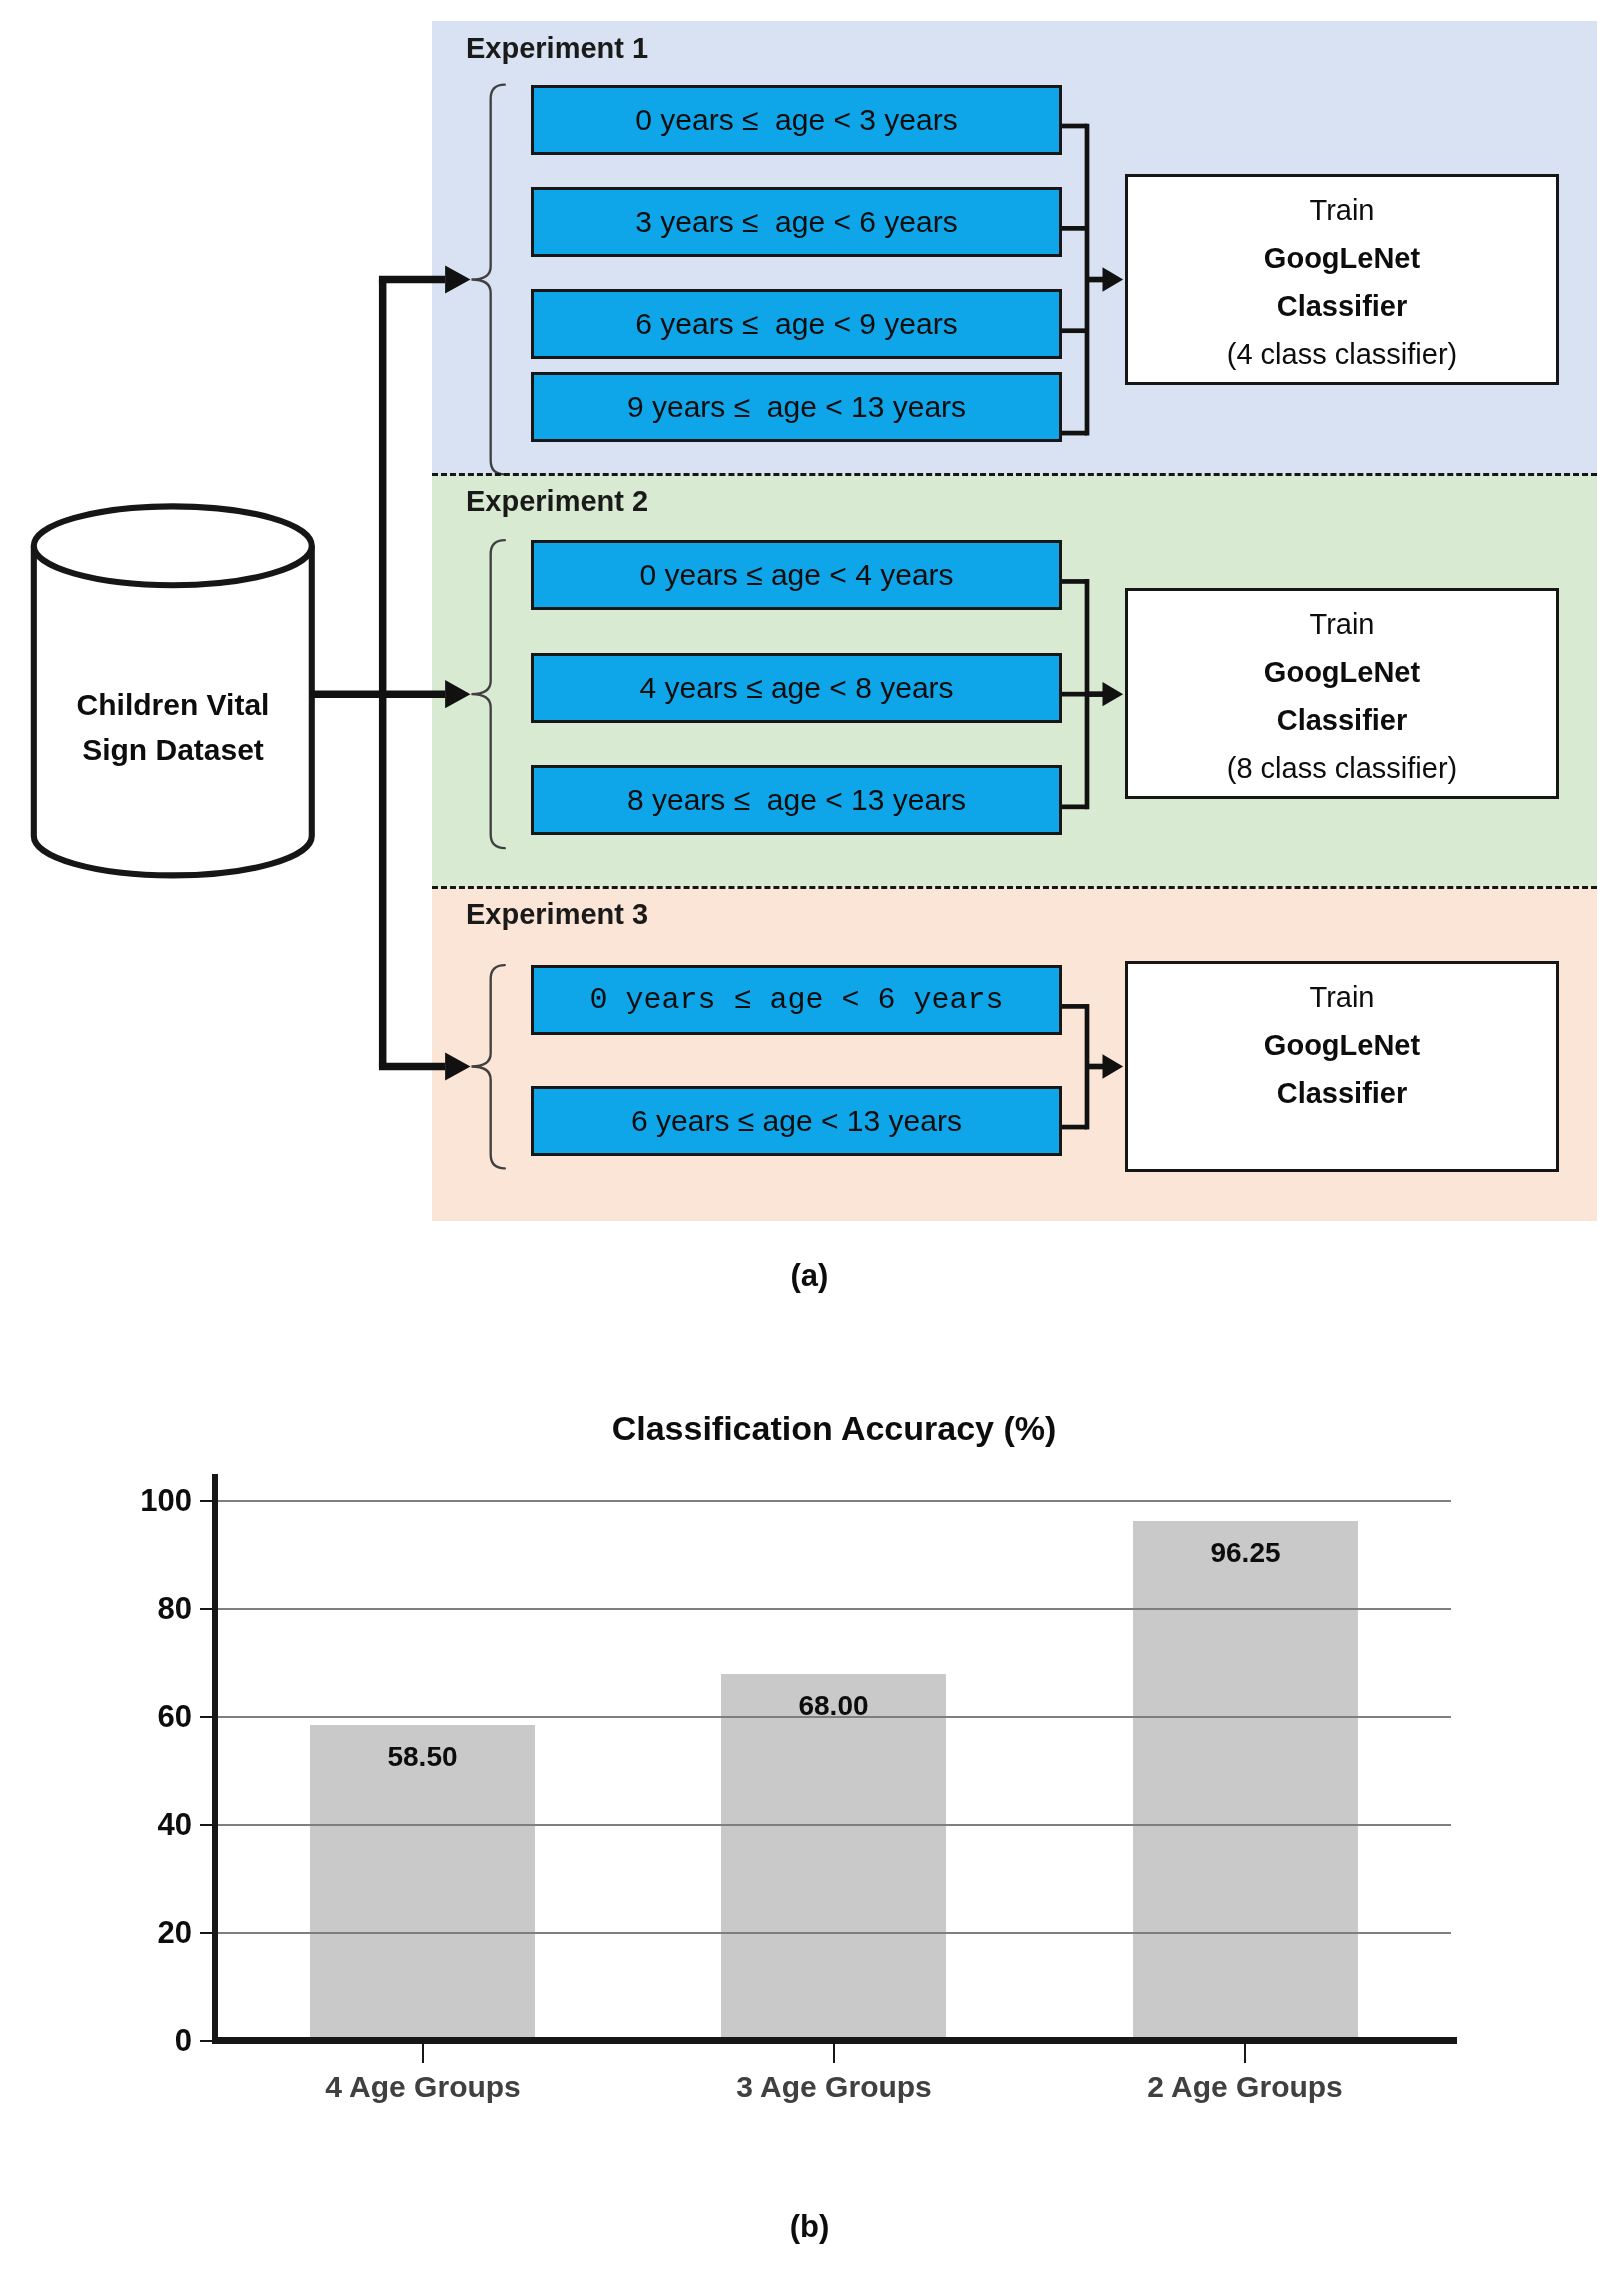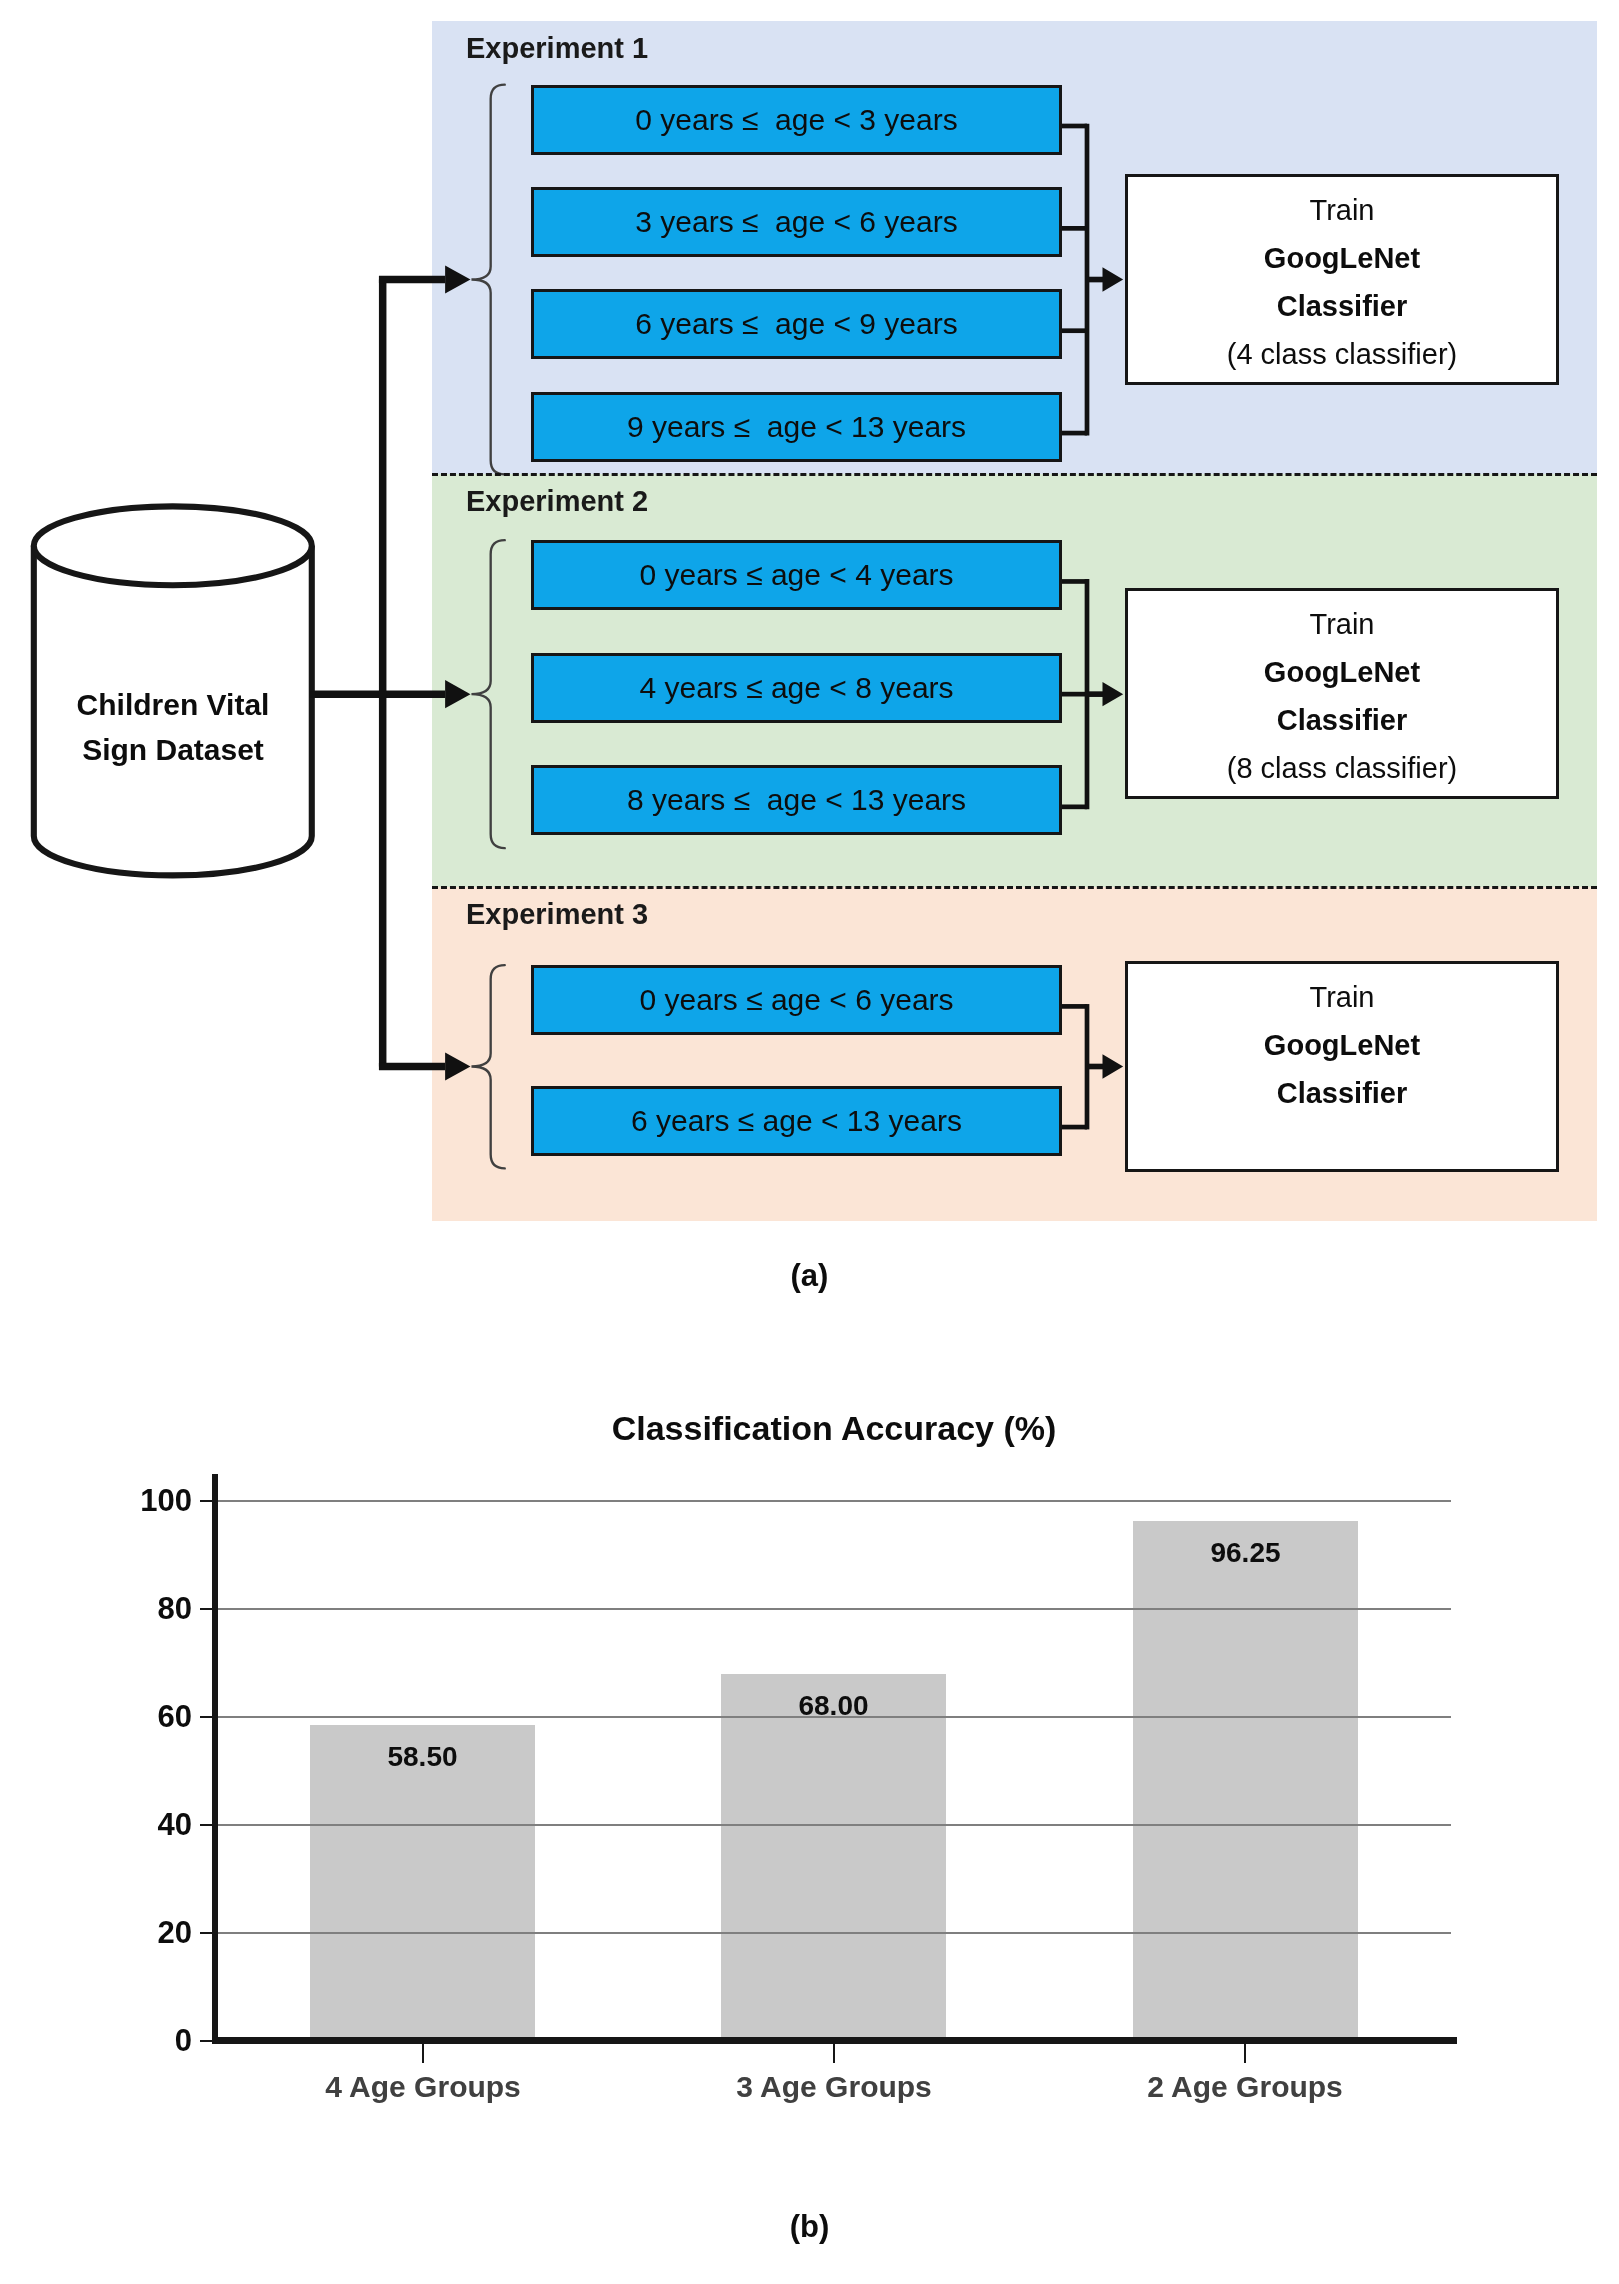--- a/index.html
+++ b/index.html
@@ -92,27 +92,27 @@
     <line x1="2315" y1="2138" x2="2315" y2="2405" stroke="#111" stroke-width="10"></line>
     <line x1="2315" y1="2271" x2="2350" y2="2271" stroke="#111" stroke-width="12"></line>
     <polygon points="2348,2245 2392,2271 2348,2297" fill="#111"></polygon>
   </svg>
 
   <div class="cyl-label">Children Vital Sign Dataset</div>
 
   <div class="agebox" style="top:85px;">0 years ≤  age &lt; 3 years</div>
   <div class="agebox" style="top:187px;">3 years ≤  age &lt; 6 years</div>
   <div class="agebox" style="top:289px;">6 years ≤  age &lt; 9 years</div>
-  <div class="agebox" style="top:392px;">9 years ≤  age &lt; 13 years</div>
+  <div class="agebox" style="top:372px;">9 years ≤  age &lt; 13 years</div>
 
   <div class="agebox" style="top:540px;">0 years ≤ age &lt; 4 years</div>
   <div class="agebox" style="top:653px;">4 years ≤ age &lt; 8 years</div>
   <div class="agebox" style="top:765px;">8 years ≤  age &lt; 13 years</div>
 
-  <div class="agebox" style="top:965px;">0 years ≤ age &lt; 6 years</div>
+  <div class="agebox" style="top:965px;font-family:Liberation Mono, monospace;">0 years ≤ age &lt; 6 years</div>
   <div class="agebox" style="top:1086px;">6 years ≤ age &lt; 13 years</div>
 
   <div class="clfbox" style="top:174px;">
     <div>Train</div>
     <div class="clf-b">GoogLeNet</div>
     <div class="clf-b">Classifier</div>
     <div>(4 class classifier)</div>
   </div>
   <div class="clfbox" style="top:588px;">
     <div>Train</div>

